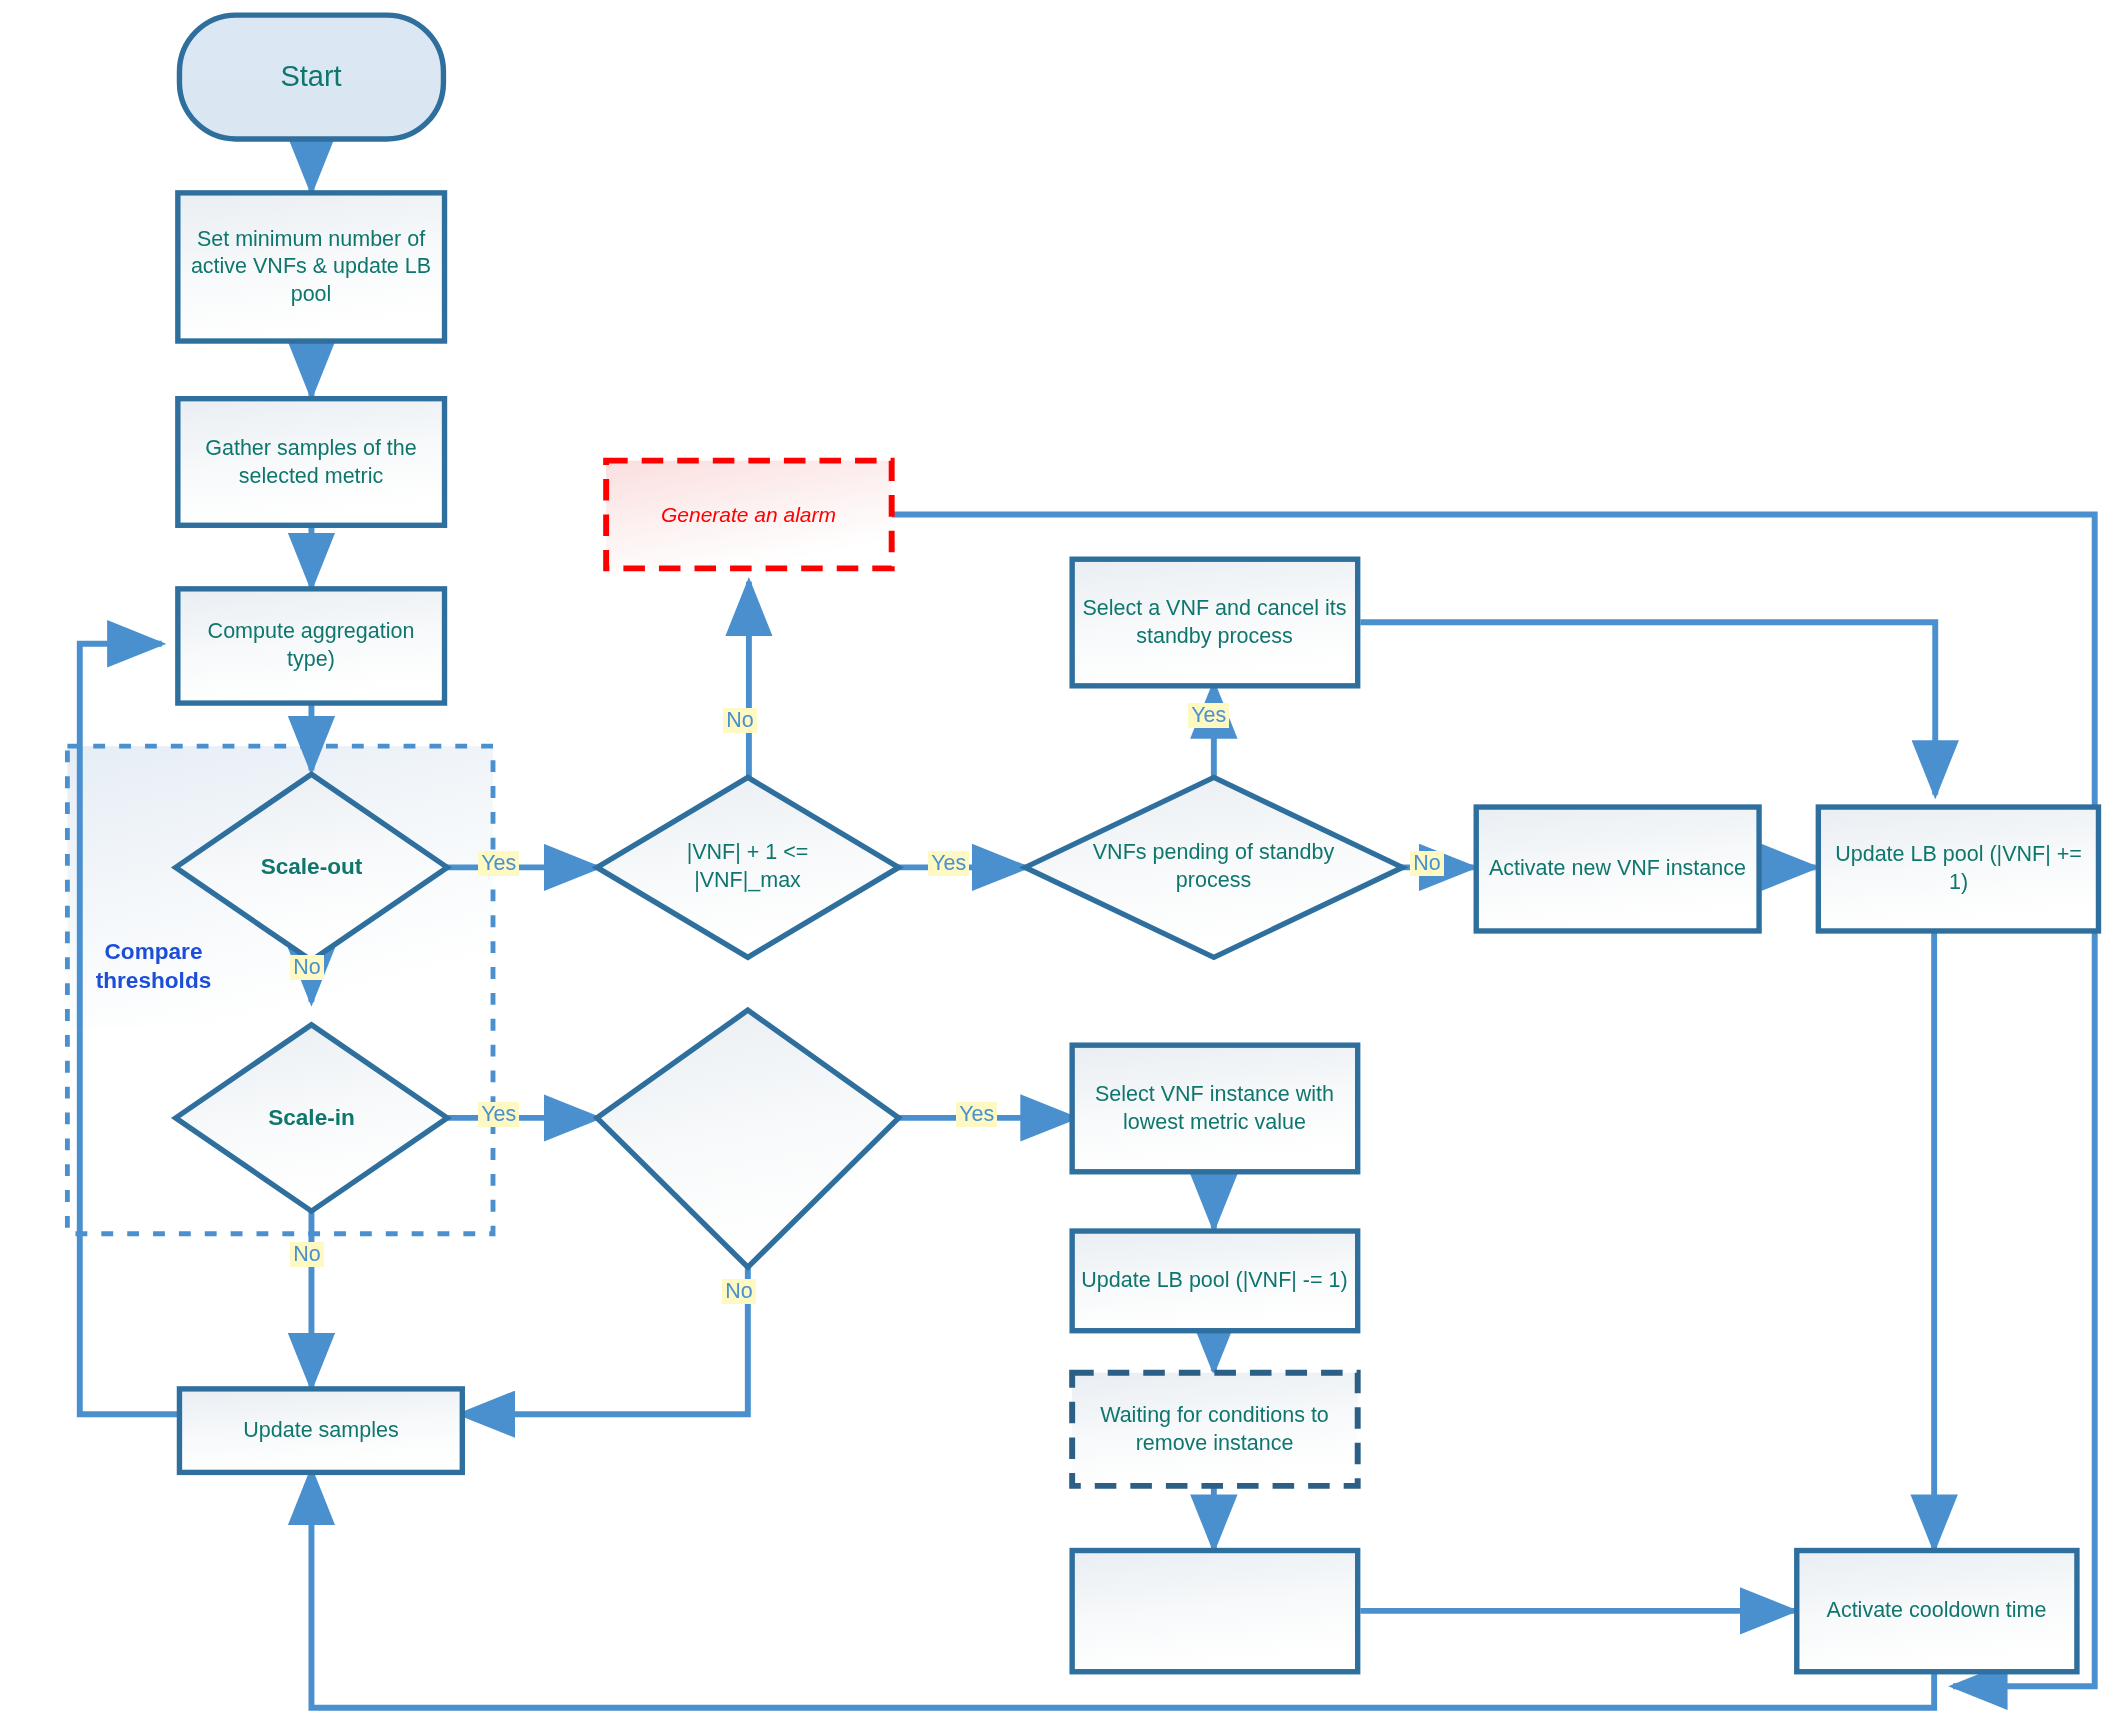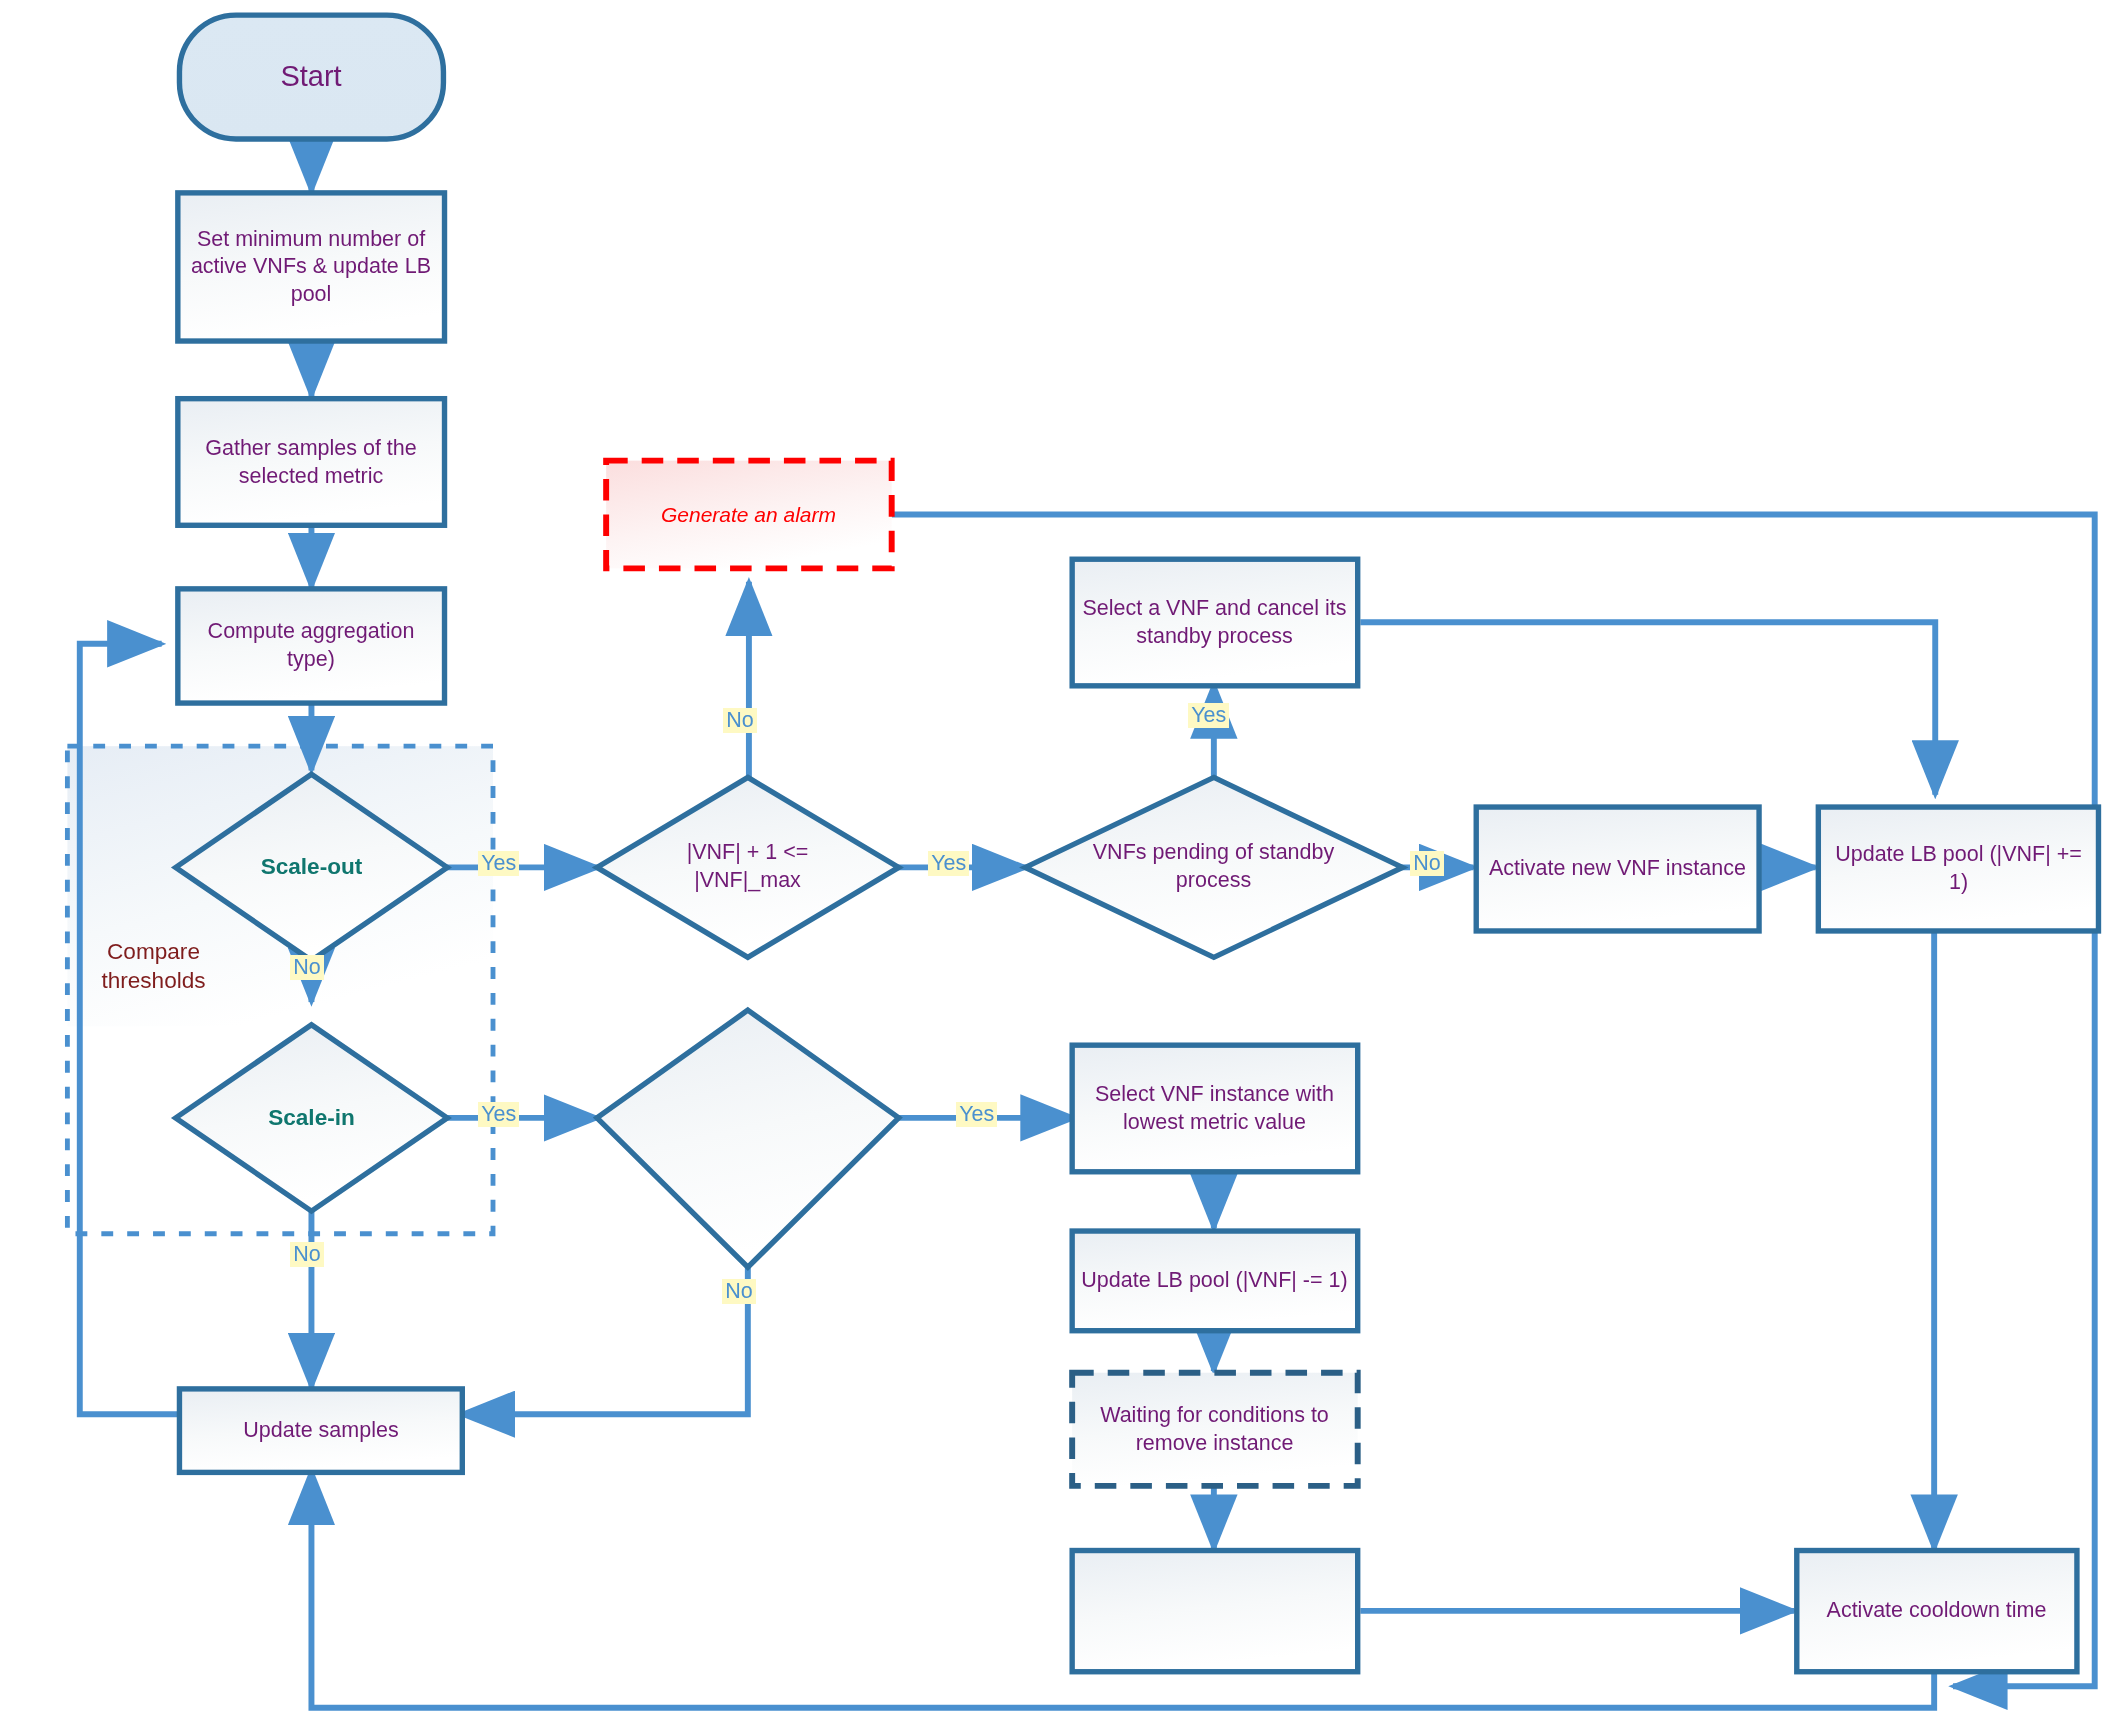--- a/index.html
+++ b/index.html
@@ -1,28 +1,28 @@
 <!DOCTYPE html>
 <html style="font-size:8.6px"><head>
 <meta charset="utf-8">
 <style>
   html,body{margin:0;padding:0;background:#ffffff;}
   body{font-family:"Liberation Sans", sans-serif;}
   #stage{position:relative;width:2119px;height:1731px;background:#fff;overflow:hidden;}
   svg.flow{position:absolute;left:0;top:0;width:2119px;height:1731px;}
   .node-label{
      position:absolute;display:flex;align-items:center;justify-content:center;
-     text-align:center;color:#701a75;font-family:"Liberation Sans", sans-serif;
+     text-align:center;color:#0f766e;font-family:"Liberation Sans", sans-serif;
      pointer-events:none;line-height:1.28;
   }
   .nl-proc{font-size:21.5px;}
   .nl-start{font-size:29px;}
   .nl-alarm{font-size:21px;color:#fe0000;font-style:italic;}
   .nl-bold{font-weight:bold;font-size:22.6px;color:#0f766e;}
-  .nl-group{font-weight:normal;font-size:22.6px;color:#7f1d1d;}
+  .nl-group{font-weight:bold;font-size:22.6px;color:#1d4ed8;}
   .edge-label{
      position:absolute;color:#4a90cf;font-size:21.5px;
      font-family:"Liberation Sans", sans-serif;background:#fef9c3;
      padding:0 3.2px;white-space:nowrap;pointer-events:none;
   }
 </style>
 </head>
 <body>
 
 <div id="stage">

